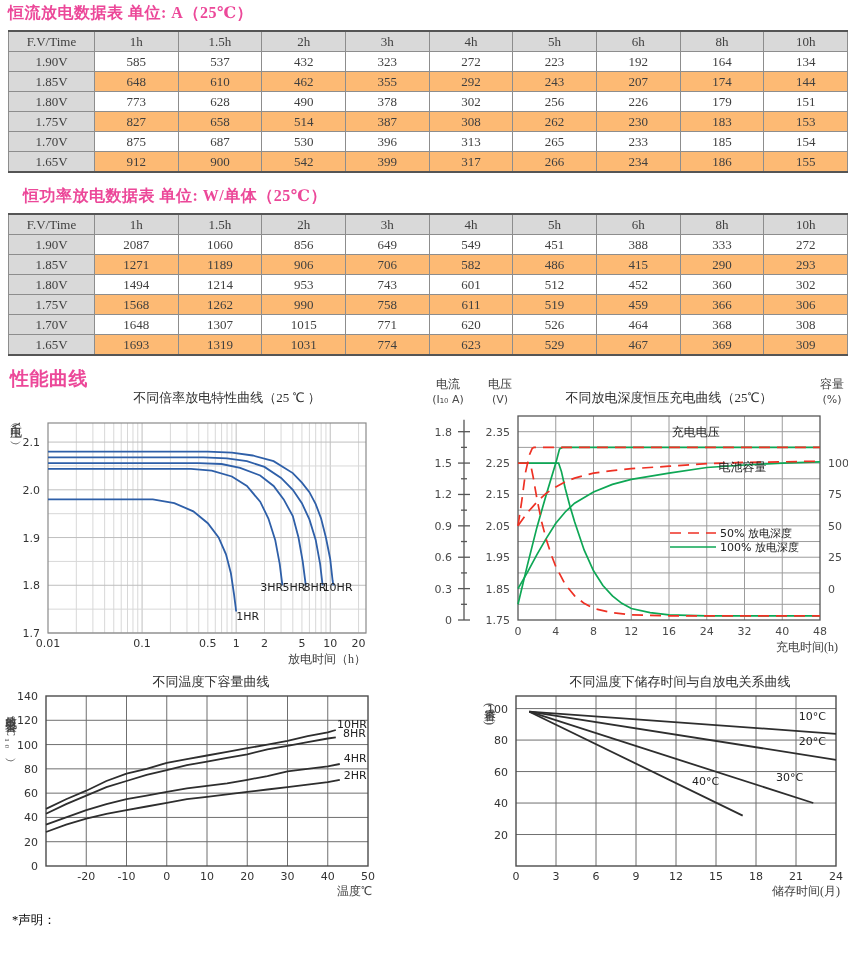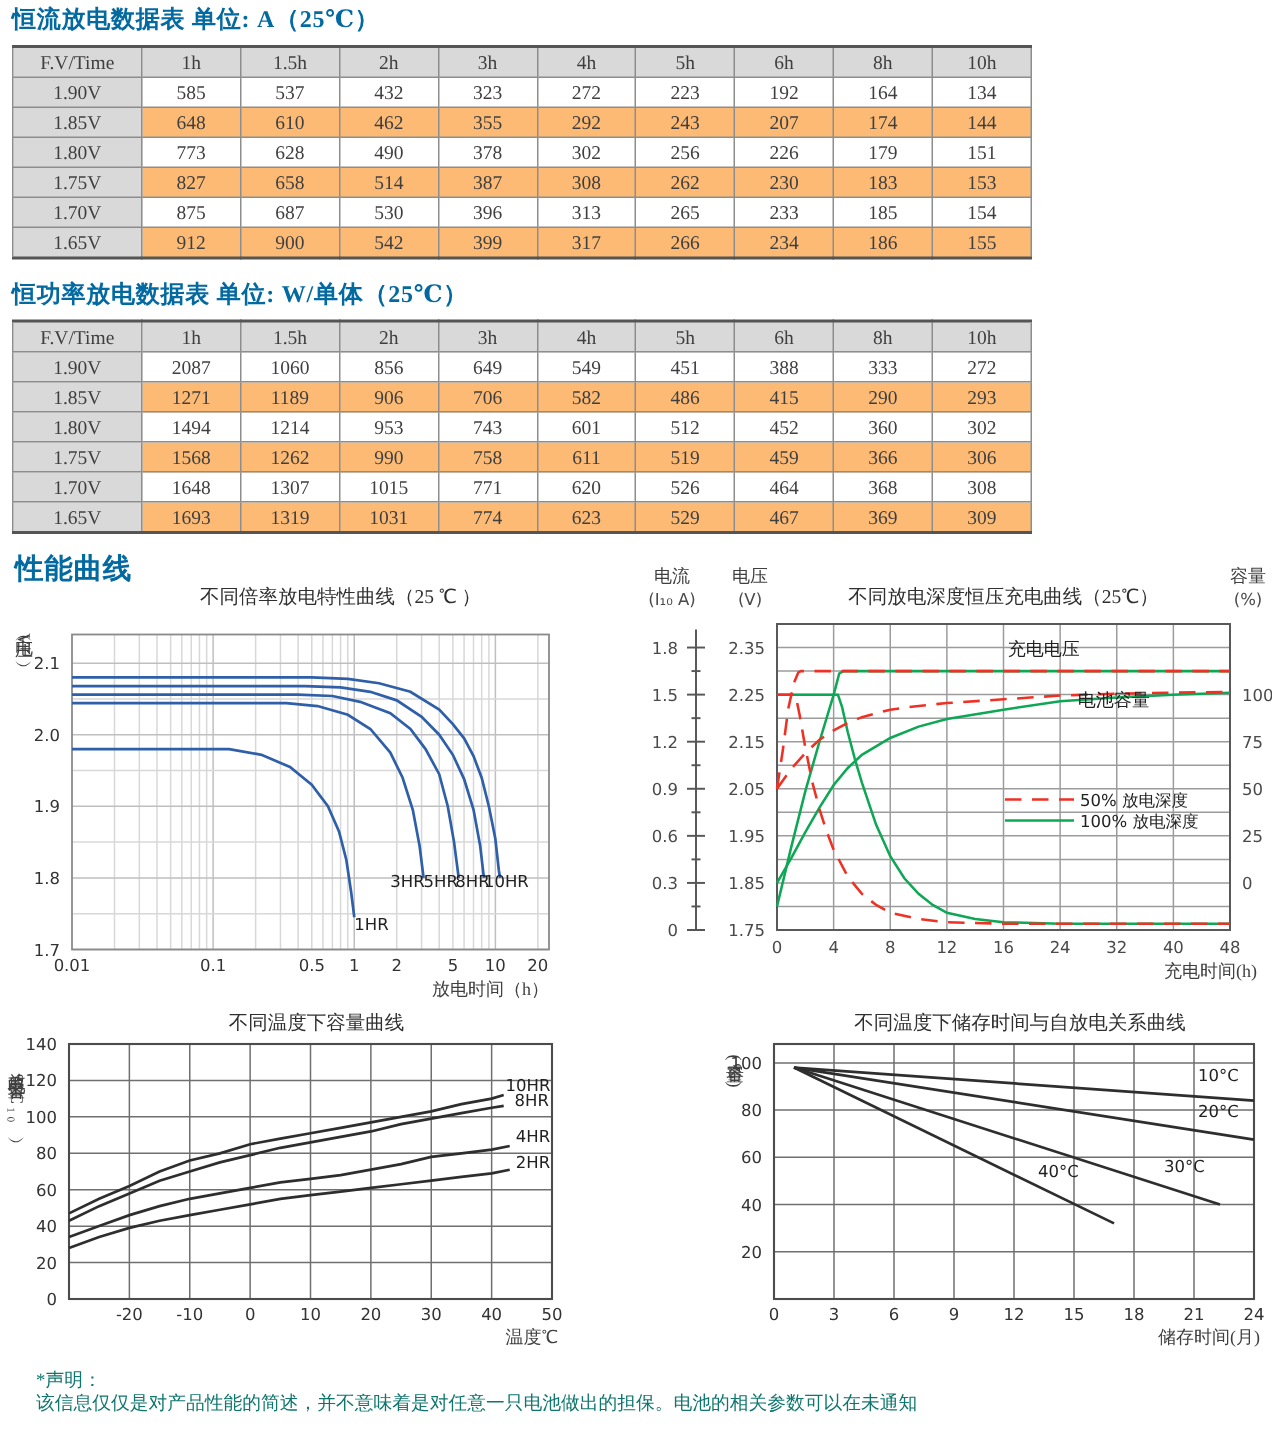--- a/index.html
+++ b/index.html
@@ -1,22 +1,22 @@
 <!DOCTYPE html>
 <html><head>
 <meta charset="utf-8">
 <style>
   html,body{margin:0;padding:0;background:#fff}
   .page{position:relative;width:848px;height:959px;background:#ffffff;overflow:hidden;
         font-family:"Liberation Serif","DejaVu Serif",serif;}
-  .gtitle{position:absolute;margin:0;color:#0369a1;font-size:16px;font-weight:600;letter-spacing:.5px}
+  .gtitle{position:absolute;margin:0;color:#ec4899;font-size:16px;font-weight:600;letter-spacing:.5px}
   .t1{left:8px;top:3px}
-  .t2{left:8px;top:186px}
+  .t2{left:23px;top:186px}
   .sec{left:10px;top:366px;font-size:19px}
-  .dtable{position:absolute;left:8px;width:680px;border-collapse:collapse;table-layout:fixed;
+  .dtable{position:absolute;left:8px;width:840px;border-collapse:collapse;table-layout:fixed;
           font-size:13px;color:#3f3f3f;border-top:2px solid #555;border-bottom:2px solid #555;
           border-left:1px solid #8d8d8d;border-right:1px solid #8d8d8d}
   .dtable th,.dtable td{border:1px solid #8d8d8d;height:19px;text-align:center;font-weight:400;padding:0}
   .dtable thead th,.dtable tbody th{background:#d9d9d9}
   .dtable tr.stripe td{background:#fdba74}
   .tb1{top:30px}.tb2{top:213px}
   svg{position:absolute;overflow:visible}
   #chart0{left:0;top:372px}#chart1{left:424px;top:372px}
   #chart2{left:0;top:672px}#chart3{left:424px;top:672px}
   .tick{font:11px "DejaVu Sans",sans-serif;fill:#4a4a4a}
@@ -34,21 +34,21 @@
   .blue{fill:none;stroke:#2e5fa8;stroke-width:1.8}
   .red{fill:none;stroke:#ee3124;stroke-width:1.7}
   .dashedln{stroke-dasharray:11 7}
   .green{fill:none;stroke:#0ea755;stroke-width:1.7}
   .black{fill:none;stroke:#2e2e2e;stroke-width:1.8}
   .vlabel{position:absolute;writing-mode:vertical-rl;text-orientation:mixed;
           font-size:12px;color:#3f3f3f;letter-spacing:2px}
   .vl0{left:7px;top:416px}
   .vl2{left:2px;top:706px}
   .vl3{left:481px;top:699px}
-  .footer{position:absolute;left:24px;top:913px;font-size:12.5px;color:#0f766e;line-height:14.5px}
+  .footer{position:absolute;left:12px;top:913px;font-size:12.5px;color:#000000;line-height:14.5px}
 </style>
 </head>
 <body>
 
 <div class="page">
 
   <h2 class="gtitle t1">恒流放电数据表 单位: A（25℃）</h2>
   <table class="dtable tb1">
       <colgroup>
         <col style="width: 86px;">
@@ -488,15 +488,14 @@
       <text x="256" y="14" text-anchor="middle" class="ctitle">不同温度下储存时间与自放电关系曲线</text>
       <text x="416" y="223" text-anchor="end" class="axl">储存时间(月)</text>
     </svg>
 
   <div class="vlabel vl0">电压（V）</div>
   <div class="vlabel vl2">放电容量（%C₁₀）</div>
   <div class="vlabel vl3">容量(%)</div>
 
   <div class="footer">
     <div>*声明：</div>
-    <div>该信息仅仅是对产品性能的简述，并不意味着是对任意一只电池做出的担保。电池的相关参数可以在未通知</div>
   </div>
 </div>
 
 </body></html>

